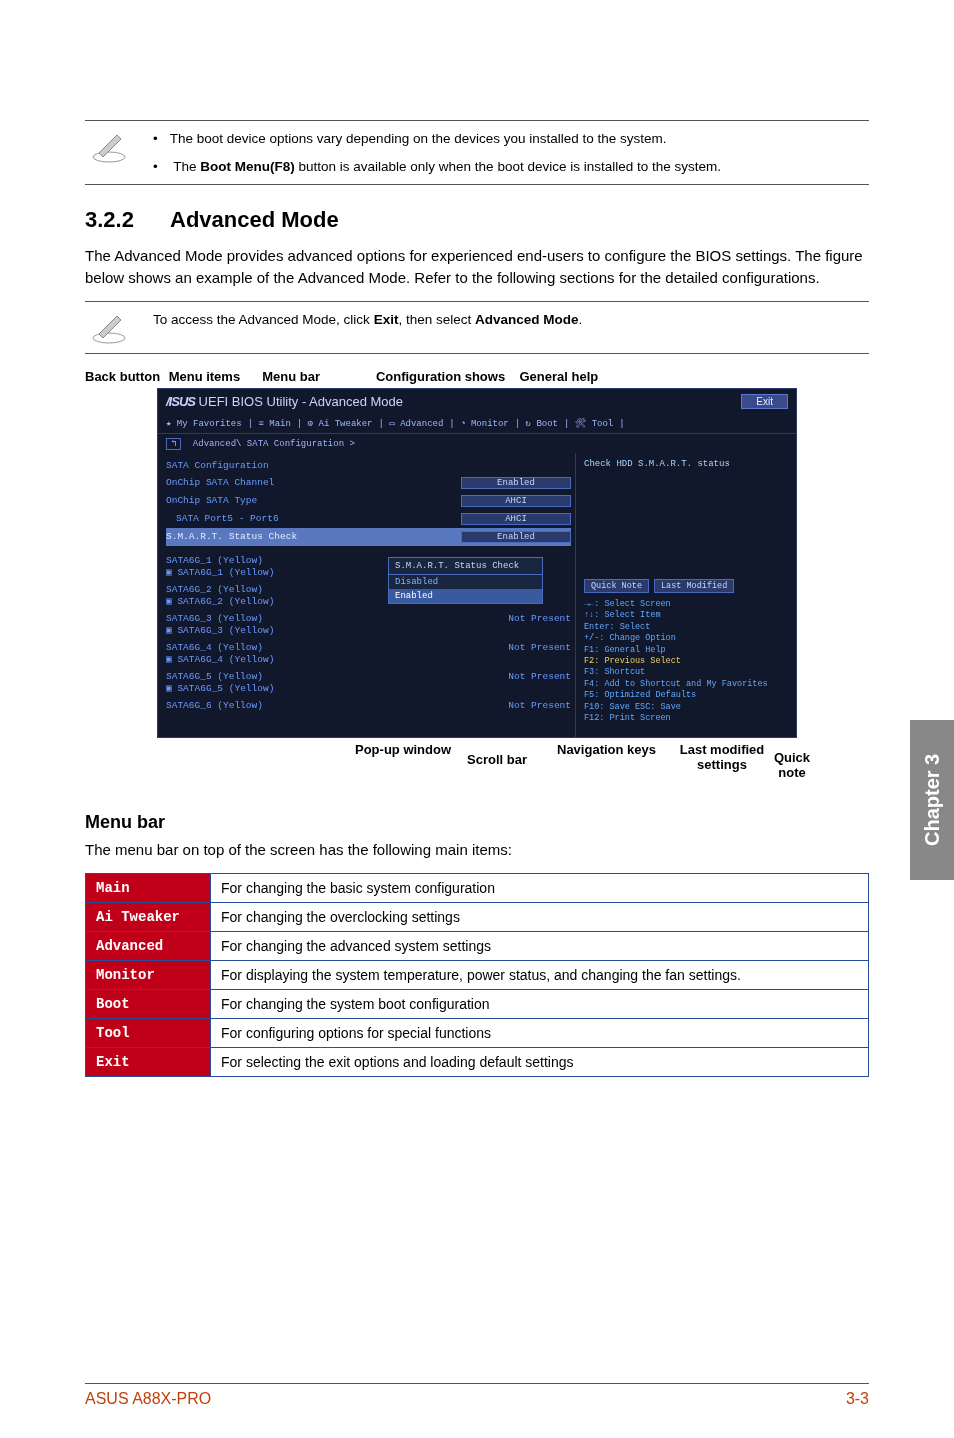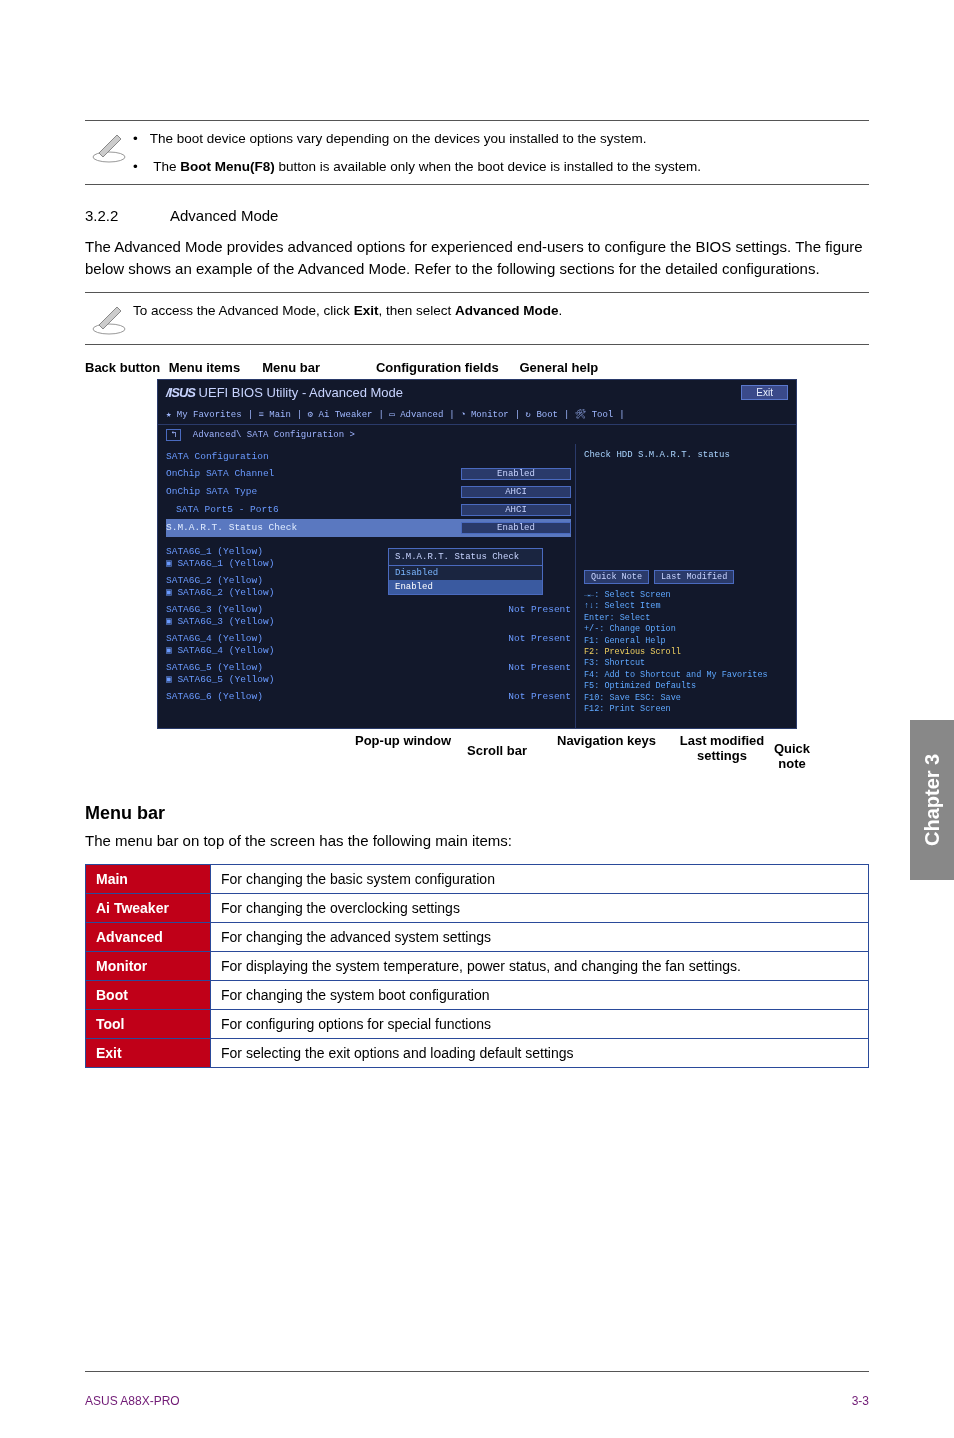--- a/index.html
+++ b/index.html
@@ -10,38 +10,39 @@
     min-height: 1438px;
     position: relative;
     color: #000;
   }
   .page {
     padding: 120px 85px 30px 85px;
   }
   .note-block {
     display: flex;
     align-items: flex-start;
+    gap: 20px;
     margin-bottom: 15px;
     border-top: 1px solid #555;
     border-bottom: 1px solid #555;
   }
   .note-icon {
     width: 48px;
     flex-shrink: 0;
     padding-top: 4px;
     text-align: center;
     font-size: 26px;
     color: #777;
   }
   .note-text ul { list-style: none; padding: 8px 0; }
   .note-text li { font-size: 13.5px; line-height: 1.45; margin-bottom: 8px; }
   .note-text li:last-child { margin-bottom: 0; }
   .note-text li::before { content: "•"; margin-right: 12px; }
   .note-text p { font-size: 13.5px; line-height: 1.45; padding: 8px 0; }
-  h2.section-title { font-size: 15px; font-weight: normal; margin: 22px 0 12px 0; }
+  h2.section-title { font-size: 22px; font-weight: bold; margin: 22px 0 12px 0; }
   h2.section-title .num { display: inline-block; width: 85px; }
   p.body-text { font-size: 15px; line-height: 1.45; margin-bottom: 12px; }
   .labels-row { font-size: 13px; font-weight: bold; margin-bottom: 2px; }
   .labels-row span { display: inline-block; }
   .screenshot-wrap {
     position: relative;
     width: 640px;
     margin: 4px auto 0 auto;
   }
   .bios-window {
@@ -157,32 +158,33 @@
   table.menu-table td {
     border: 1px solid #2a4a9a;
     padding: 6px 10px;
     vertical-align: middle;
   }
   table.menu-table td.head {
     background: #c00018;
     color: #fff;
     font-weight: bold;
     width: 125px;
+    font-family: Liberation Mono, monospace;
   }
   .footer {
     position: absolute;
     bottom: 30px;
     left: 85px;
     right: 85px;
     border-top: 1px solid #555;
-    padding-top: 22px;
+    padding-top: 6px;
     display: flex;
     justify-content: space-between;
-    font-size: 12px;
-    color: #701a75;
+    font-size: 16px;
+    color: #c2410c;
   }
 </style>
 </head>
 <body>
 
 <div class="page">
 
   <div class="note-block">
     <div class="note-icon">
       <svg width="40" height="40" viewBox="0 0 40 40">
@@ -216,21 +218,21 @@
       <p>
         <span>To access the Advanced Mode, click </span><b>Exit</b><span>, then select </span><b>Advanced Mode</b><span>.</span>
       </p>
     </div>
   </div>
 
   <div class="labels-row">
     <span style="width:80px">Back button</span>
     <span style="width:90px">Menu items</span>
     <span style="width:110px">Menu bar</span>
-    <span style="width:140px">Configuration fields</span>
+    <span style="width:140px">Configuration shows</span>
     <span>General help</span>
   </div>
 
   <div class="screenshot-wrap">
     <div class="bios-window">
       <div class="bios-title">
         <div>
           <b style="font-style:italic;letter-spacing:-1px">/ISUS</b>
           <span>UEFI BIOS Utility - Advanced Mode</span>
         </div>
@@ -315,21 +317,21 @@
           <div class="bios-quick-row">
             <span class="bios-quick-btn">Quick Note</span>
             <span class="bios-quick-btn">Last Modified</span>
           </div>
           <div class="bios-navkeys">
             <div>→←: Select Screen</div>
             <div>↑↓: Select Item</div>
             <div>Enter: Select</div>
             <div>+/-: Change Option</div>
             <div>F1: General Help</div>
-            <div>F2: Previous Scroll</div>
+            <div>F2: Previous Select</div>
             <div>F3: Shortcut</div>
             <div>F4: Add to Shortcut and My Favorites</div>
             <div>F5: Optimized Defaults</div>
             <div>F10: Save  ESC: Save</div>
             <div>F12: Print Screen</div>
           </div>
         </div>
       </div>
 
       <div class="bios-popup">

